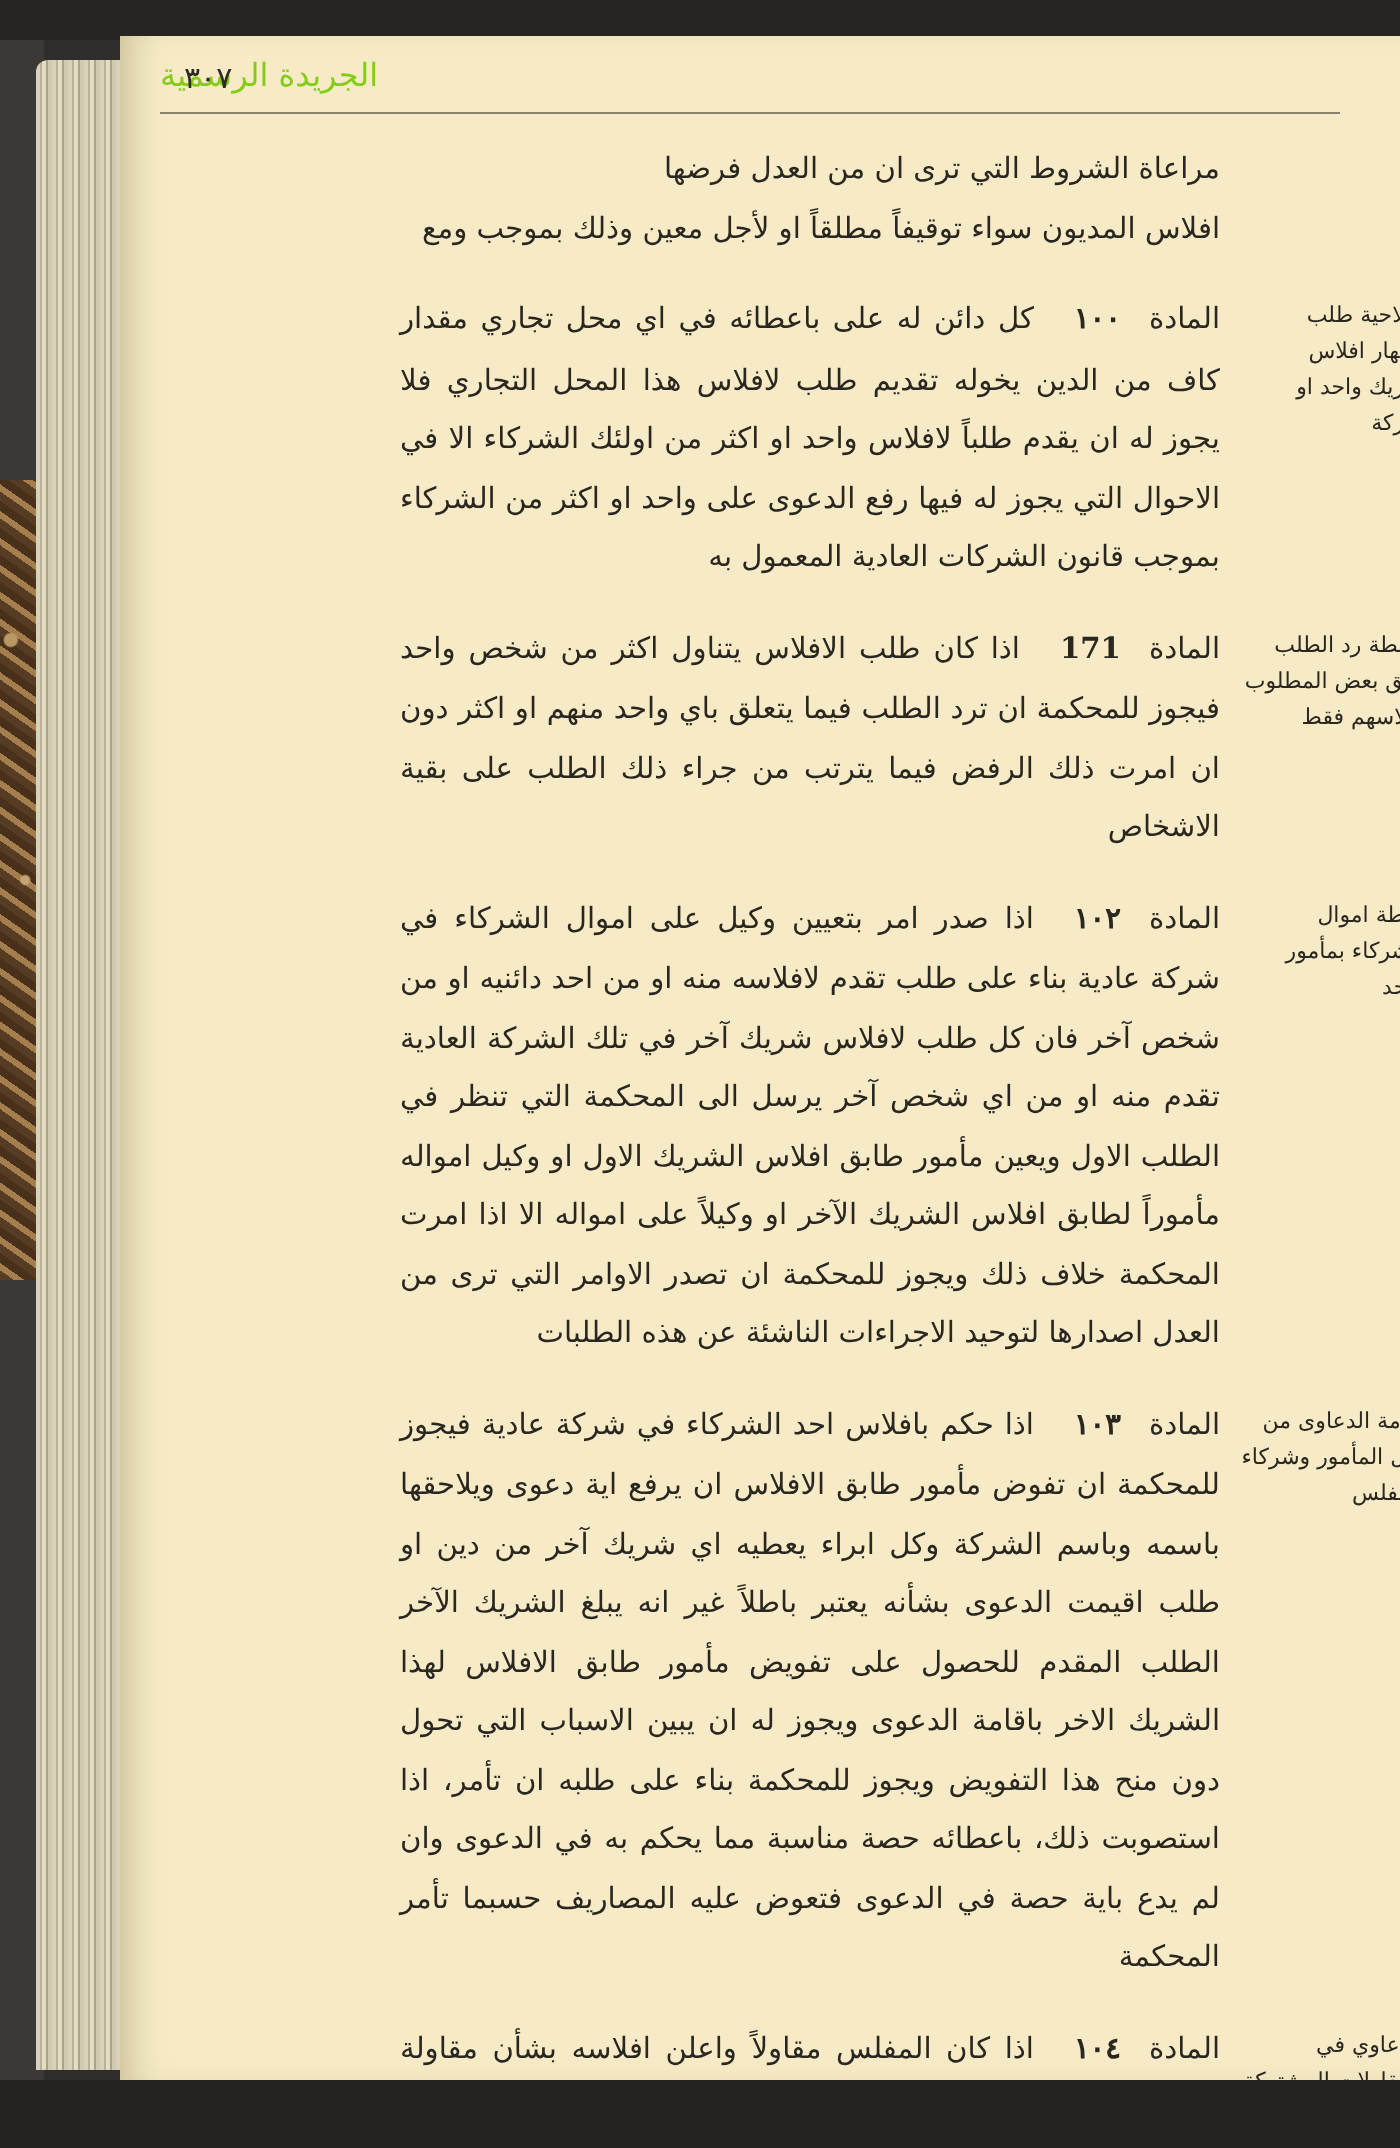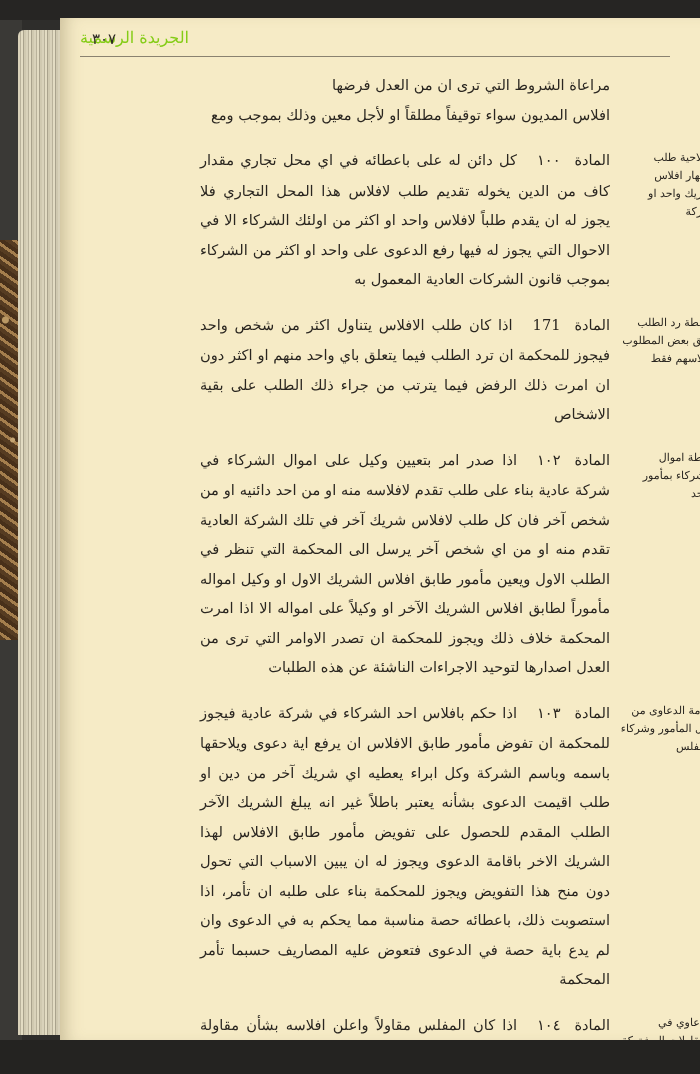--- a/index.html
+++ b/index.html
@@ -46,21 +46,21 @@
     font-size:16px; color:#84cc16;
   }
   .body {
     position:absolute; left:200px; width:410px; top:70px;
     direction:rtl; color:#2a2620;
     font-size:14.6px; line-height:29.5px;
     text-align:justify;
   }
   .para { margin:0 0 16px 0; position:relative; }
   .article-label { margin-left:14px;font-family:Liberation Serif, serif; }
-  .article-num { margin-left:20px; }
+  .article-num { margin-left:20px;font-weight:bold; }
   .margin-note {
     position:absolute; right:-102px; width:92px; top:4px;
     direction:rtl; text-align:right;
     font-size:11px; line-height:18px; color:#2a2620;
   }
   .line { display:block; }
 </style>
 </head>
 <body>
 

